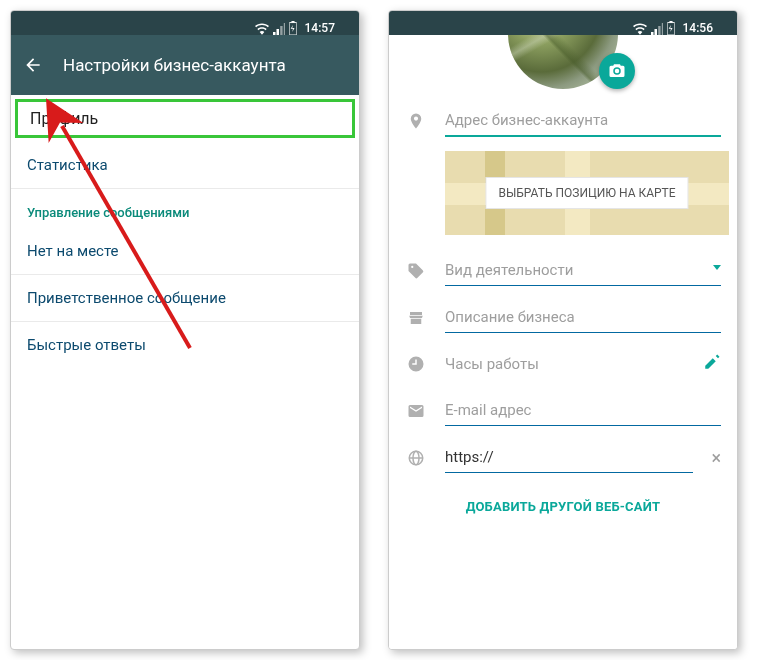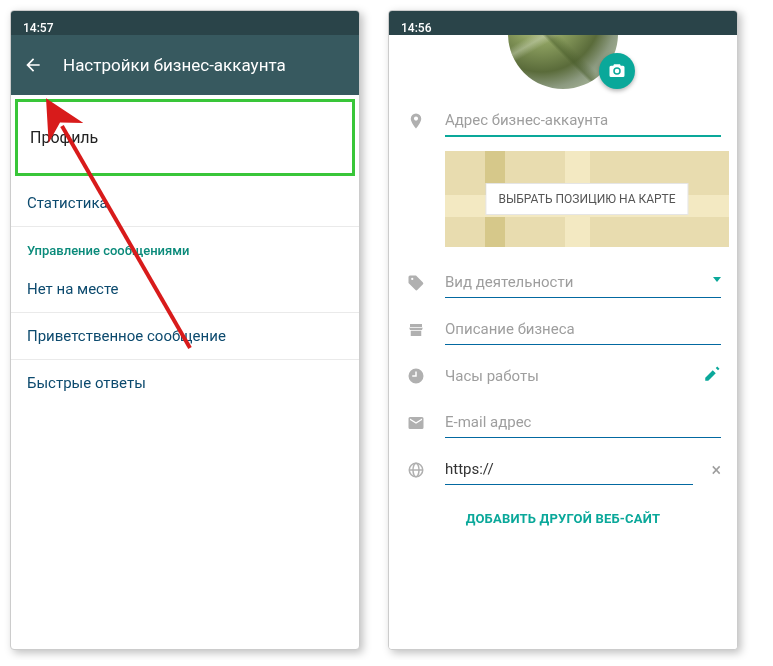--- a/index.html
+++ b/index.html
@@ -24,26 +24,25 @@
     display: flex;
     flex-direction: column;
     position: relative;
   }
   
   .statusbar {
     height: 24px;
     background: #2a4449;
     color: #fff;
     display: flex;
-    align-items: flex-start;
+    align-items: flex-end;
     justify-content: flex-end;
-    padding: 0 8px;
+    padding: 0 24px;
     font-size: 12px;
     gap: 4px;
-    flex-direction: column;
   }
   .statusbar .time { margin-left: 4px; font-weight: 500; }
   .statusbar svg { display: block; }
   
   .appbar {
     height: 60px;
     background: #37595f;
     color: #fff;
     display: flex;
     align-items: center;
@@ -65,21 +64,21 @@
   .list-item.no-border { border-bottom: none; }
   .section-label {
     padding: 16px 16px 8px;
     font-size: 13px;
     color: #0a8a7a;
     font-weight: 500;
   }
   .highlight-box {
     border: 3px solid #39c639;
     margin: 4px;
-    padding: 26px 12px;
+    padding: 7px 12px;
     font-size: 16px;
     color: #222;
   }
   
   .profile-area {
     flex: 1;
     overflow-y: hidden;
     background: #fff;
   }
   .avatar-wrap {
@@ -148,21 +147,21 @@
     top: 10px;
     width: 0; height: 0;
     border-left: 4px solid transparent;
     border-right: 4px solid transparent;
     border-top: 5px solid #0aa89a;
   }
   .form-row .trail-icon { color: #0aa89a; }
   .form-row .clear-x { color: #9e9e9e; font-size: 18px; }
   .map-panel {
     margin: 6px 8px 12px 56px;
-    height: 96px;
+    height: 84px;
     position: relative;
     background: #e8dcaf;
     overflow: hidden;
   }
   .map-panel::before {
     content: "";
     position: absolute;
     inset: 0;
     background:
       linear-gradient(90deg, transparent 120px, #f3e9c2 120px, #f3e9c2 145px, transparent 145px),

